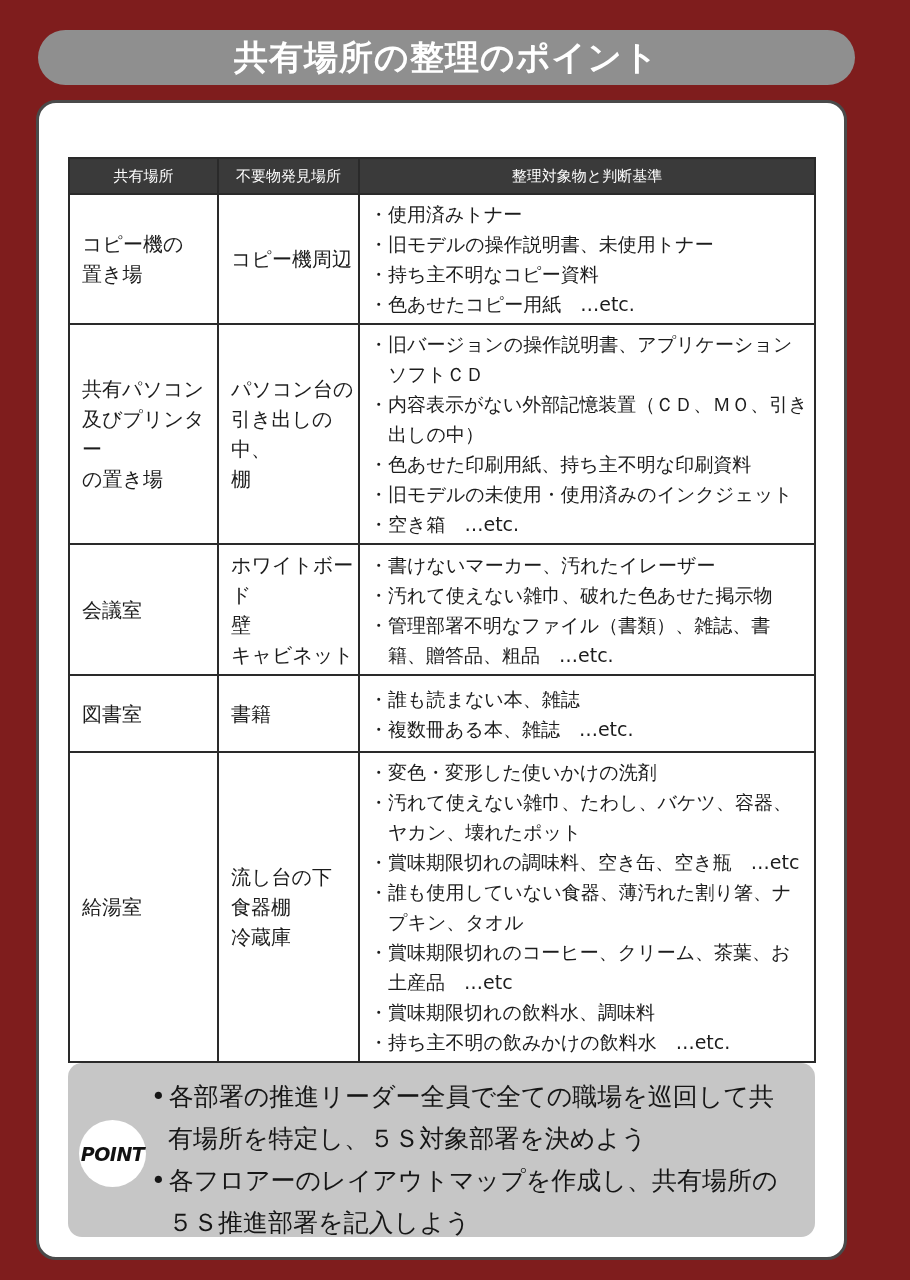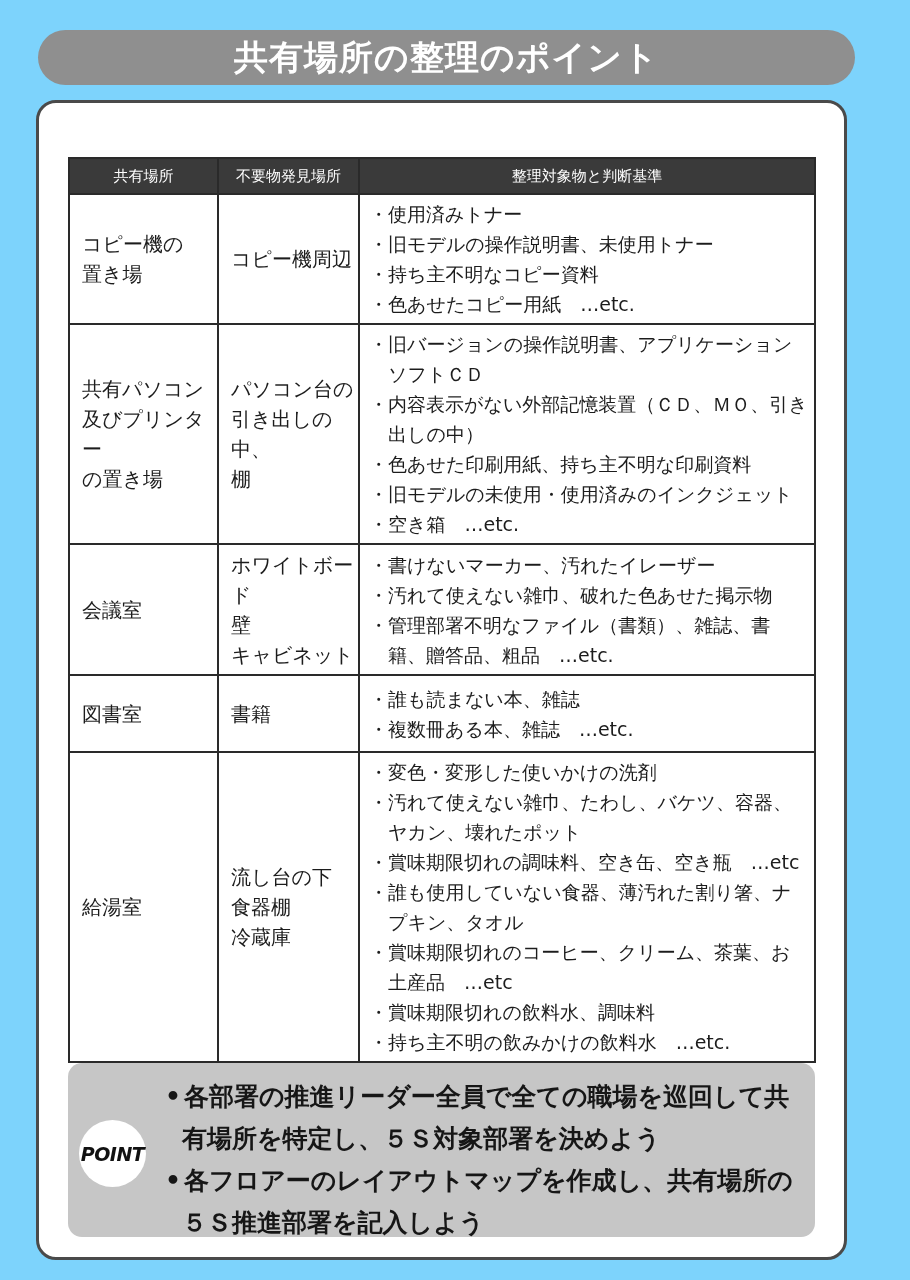--- a/index.html
+++ b/index.html
@@ -1,18 +1,18 @@
 <!DOCTYPE html>
 <html><head>
 <meta charset="utf-8">
 <style>
   * { margin:0; padding:0; box-sizing:border-box; }
   html,body { width:910px; height:1280px; background:#ffffff;
     font-family:"DejaVu Sans","Liberation Sans",sans-serif; color:#1a1a1a; }
-  .page { position:relative; width:910px; height:1280px; background:#7dd3fc; overflow:hidden; }
+  .page { position:relative; width:910px; height:1280px; background:#7f1d1d; overflow:hidden; }
 
   
   .banner { position:absolute; left:38px; top:30px; width:817px; height:55px;
     background:#8f8f8f; border-radius:28px; display:flex; align-items:center; justify-content:center; }
   .banner-title { color:#ffffff; font-size:34px; font-weight:bold; letter-spacing:1px; }
 
   
   .frame { position:absolute; left:36px; top:100px; width:811px; height:1160px;
     border:3px solid #4a4a4a; border-radius:20px; background:#ffffff; }
 
@@ -33,21 +33,21 @@
   .item::before { content:"・"; }
   tr.r0 { height:126px; } tr.r1 { height:179px; } tr.r2 { height:131px; }
   tr.r3 { height:77px;  } tr.r4 { height:287px; }
 
   
   .point-box { position:absolute; left:68px; top:1063px; width:747px; height:174px;
     background:#c6c6c6; border-radius:14px; }
   .point-circle { position:absolute; left:11px; top:57px; width:67px; height:67px;
     background:#ffffff; border-radius:50%; display:flex; align-items:center; justify-content:center; }
   .point-label { font-size:19px; font-weight:bold; color:#111111; letter-spacing:-0.5px;font-style:italic; }
-  .point-bullets { position:absolute; left:97px; top:13px; width:640px;font-weight:bold; }
+  .point-bullets { position:absolute; left:83px; top:13px; width:640px; }
   .point-bullet { font-size:25px; line-height:42px; color:#161616;
     padding-left:17px; text-indent:-17px; }
   .point-bullet::before { content:"•"; padding-right:3px; }
 </style>
 </head>
 <body>
 
 <div class="page">
 
   <div class="banner">

